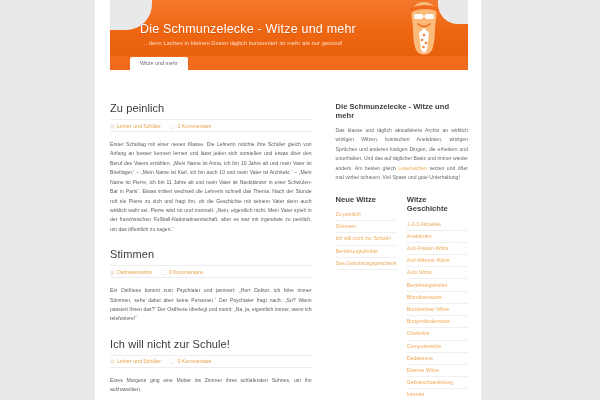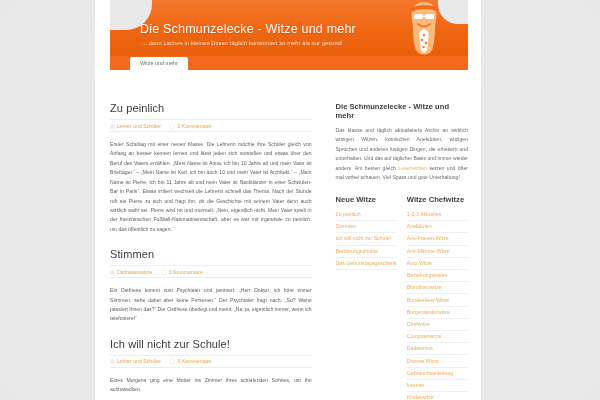--- a/index.html
+++ b/index.html
@@ -294,21 +294,21 @@
             <li>
                 <a href="#">Berührungsphobie</a>
               </li>
             <li>
                 <a href="#">Das Geburtstagsgeschenk</a>
               </li>
           </ul>
         </div>
 
         <div class="col">
-          <h3 class="widget-title">Witze Chefwitze</h3>
+          <h3 class="widget-title">Witze Geschichte</h3>
           <ul class="linklist">
             <li>
                 <a href="#">1-2-3 Aktuelles</a>
               </li>
             <li>
                 <a href="#">Anekdoten</a>
               </li>
             <li>
                 <a href="#">Anti-Frauen-Witze</a>
               </li>

